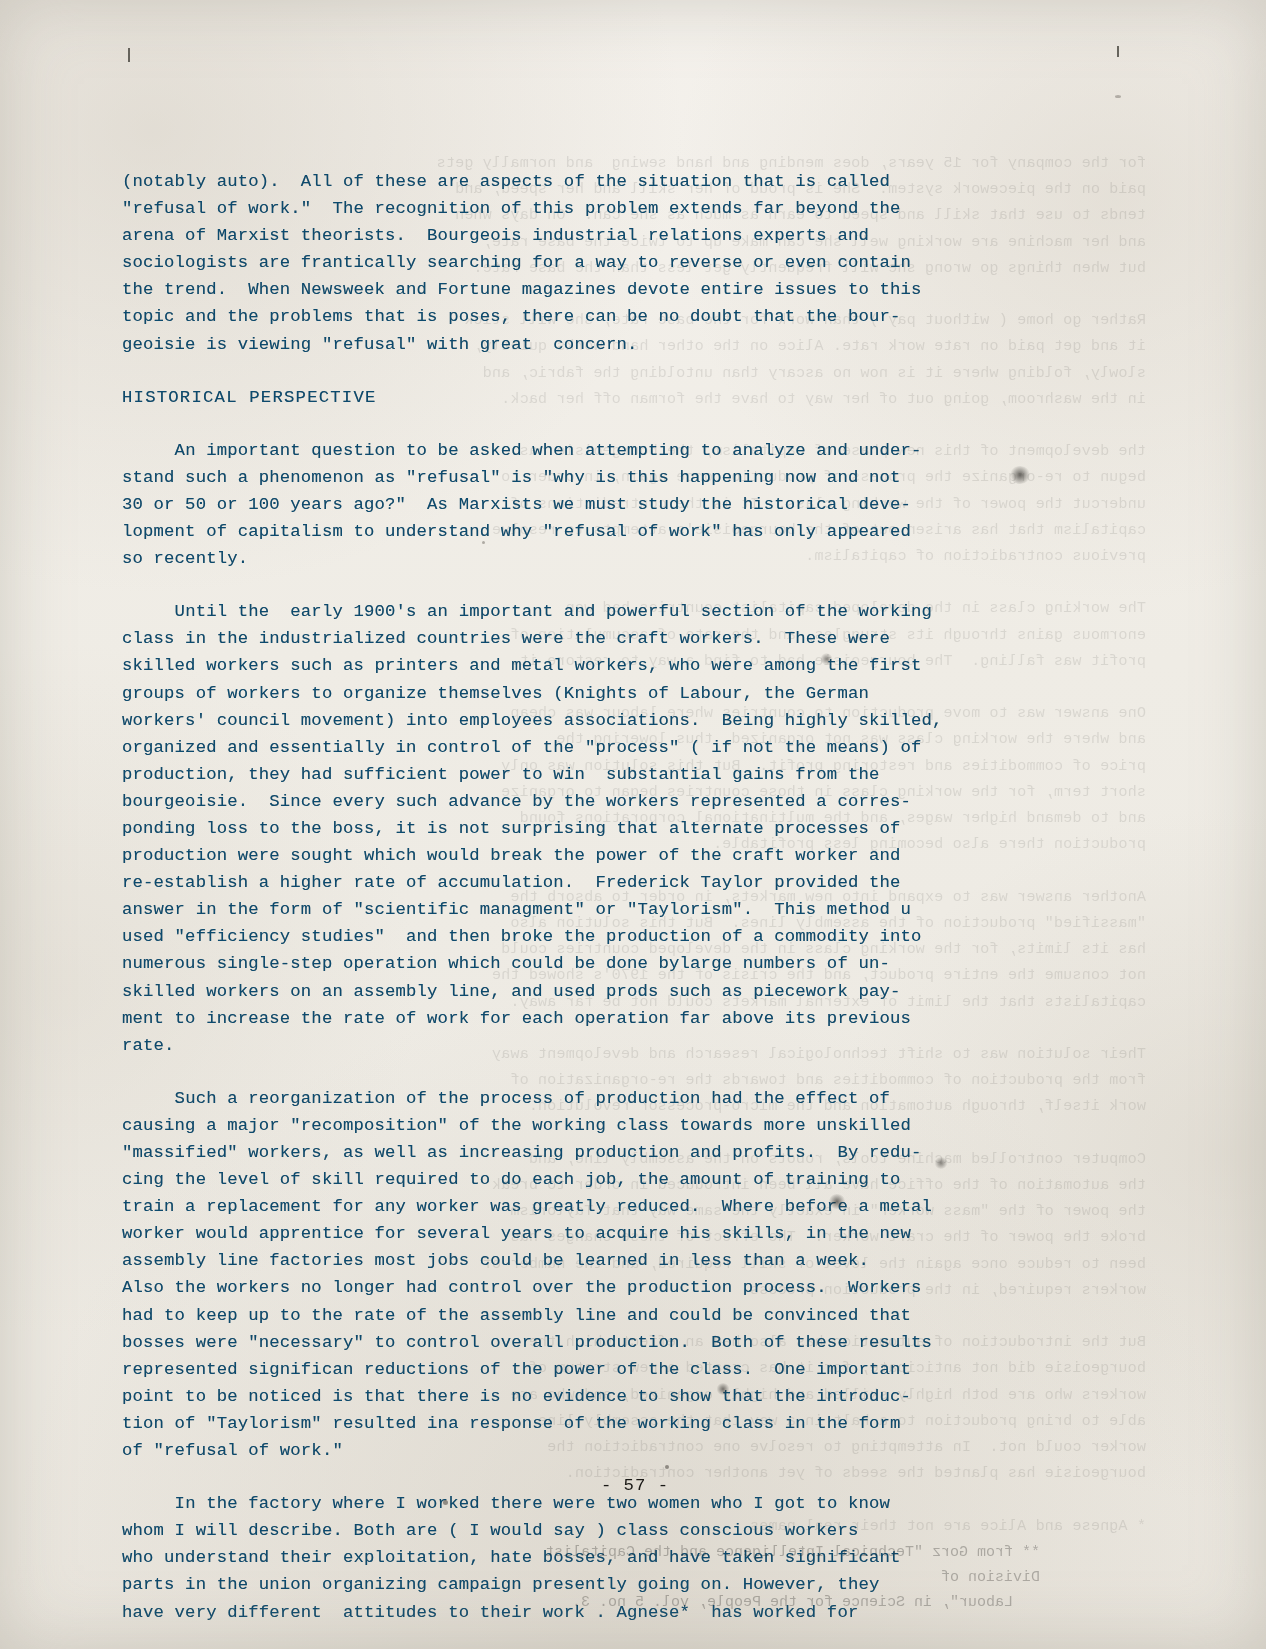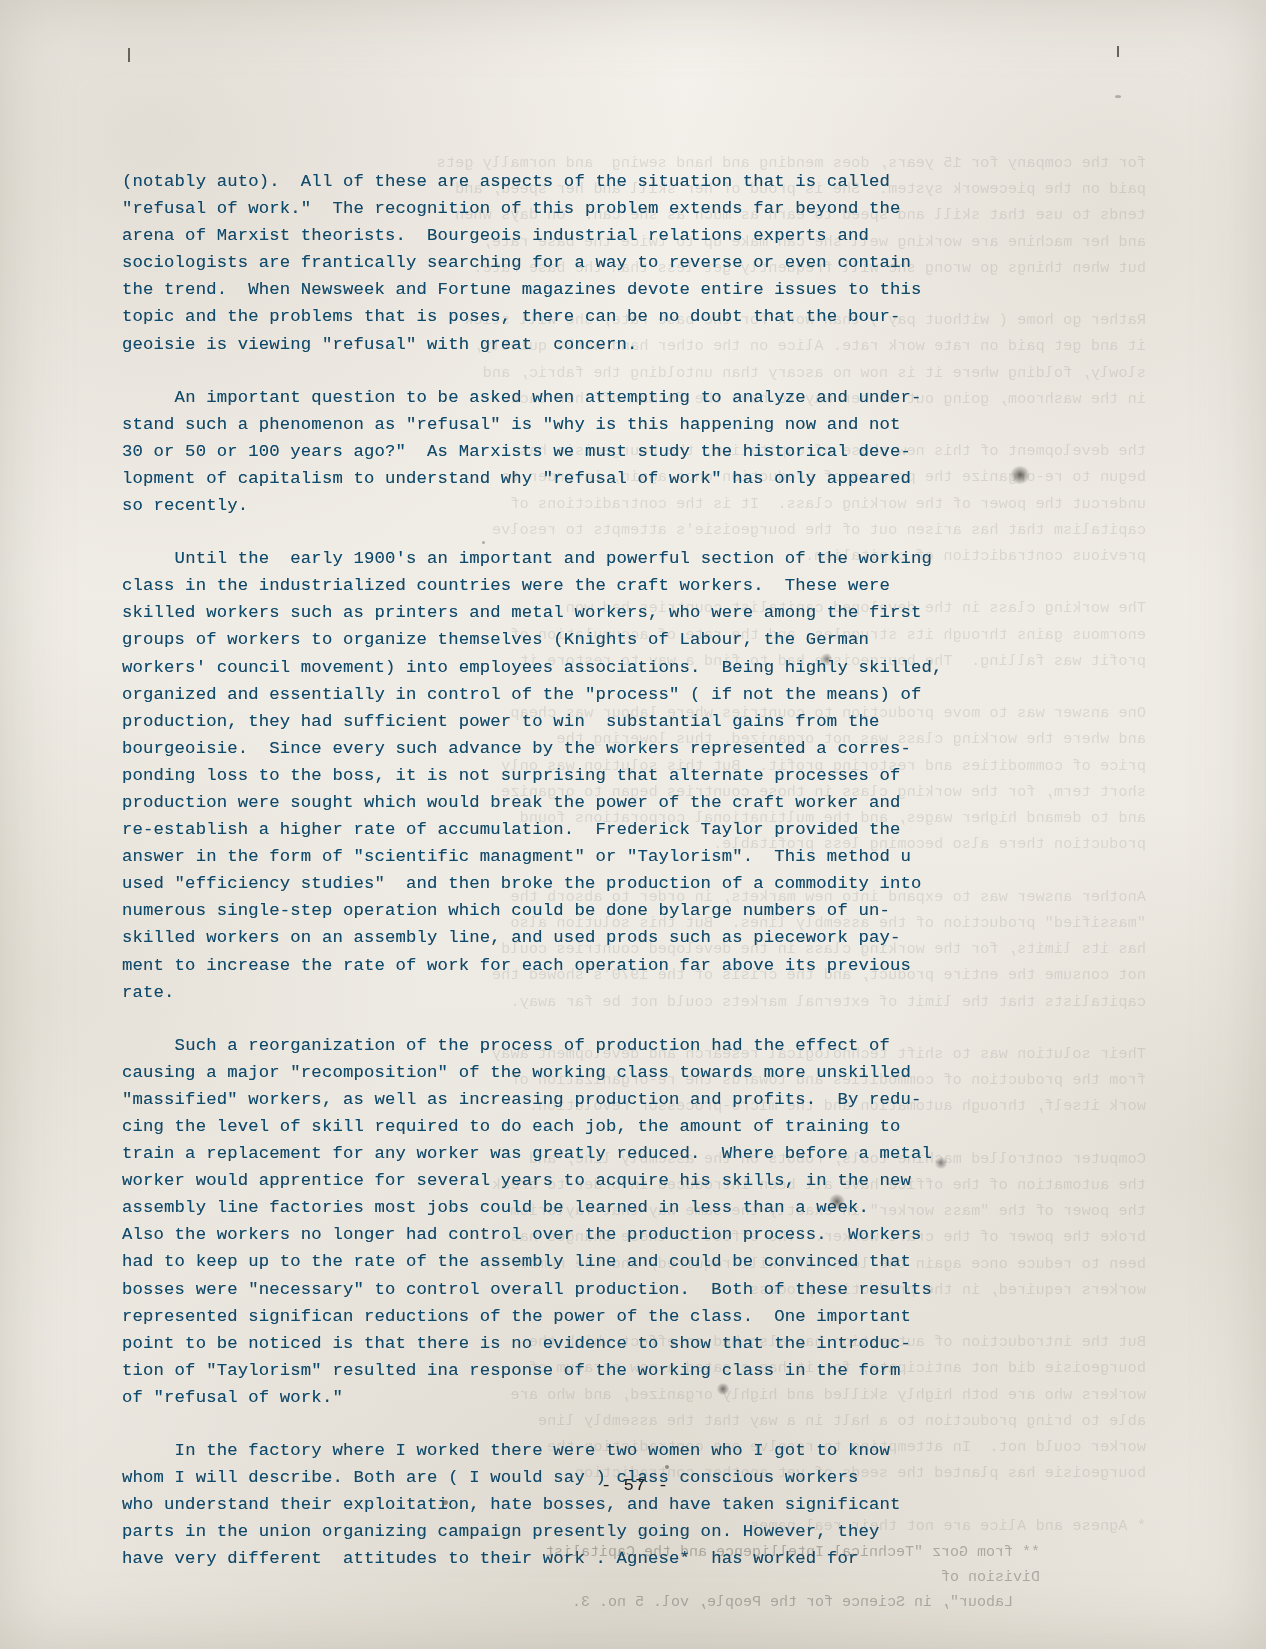--- a/index.html
+++ b/index.html
@@ -183,20 +183,21 @@
 * Agnese and Alice are not their real names.</div>
 
   <div class="content">
     <p class="para">(notably auto).  All of these are aspects of the situation that is called
 "refusal of work."  The recognition of this problem extends far beyond the
 arena of Marxist theorists.  Bourgeois industrial relations experts and
 sociologists are frantically searching for a way to reverse or even contain
 the trend.  When Newsweek and Fortune magazines devote entire issues to this
 topic and the problems that is poses, there can be no doubt that the bour-
 geoisie is viewing "refusal" with great  concern.</p>
+    <p class="heading">HISTORICAL PERSPECTIVE</p>
     <p class="para">     An important question to be asked when attempting to analyze and under-
 stand such a phenomenon as "refusal" is "why is this happening now and not
 30 or 50 or 100 years ago?"  As Marxists we must study the historical deve-
 lopment of capitalism to understand why "refusal of work" has only appeared
 so recently.</p>
     <p class="para">     Until the  early 1900's an important and powerful section of the working
 class in the industrialized countries were the craft workers.  These were
 skilled workers such as printers and metal workers, who were among the first
 groups of workers to organize themselves (Knights of Labour, the German
 workers' council movement) into employees associations.  Being highly skilled,

